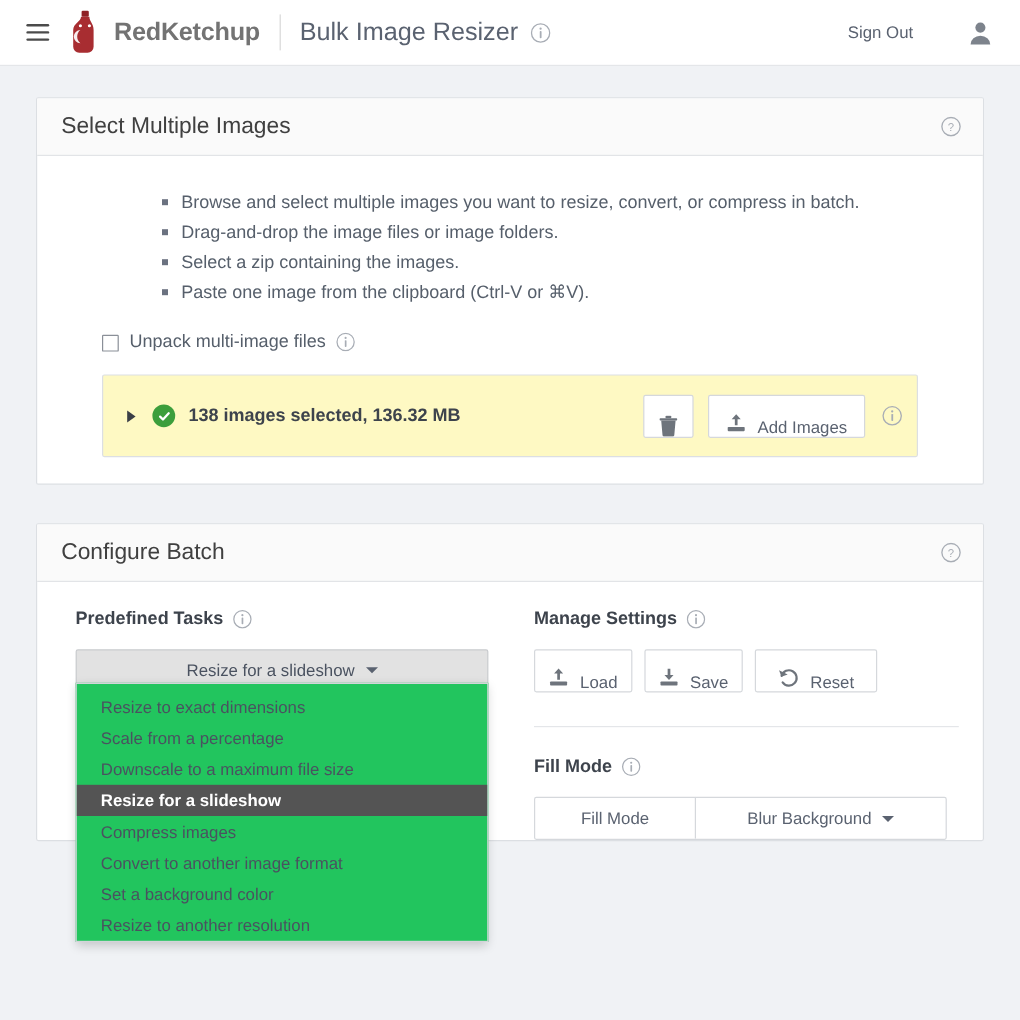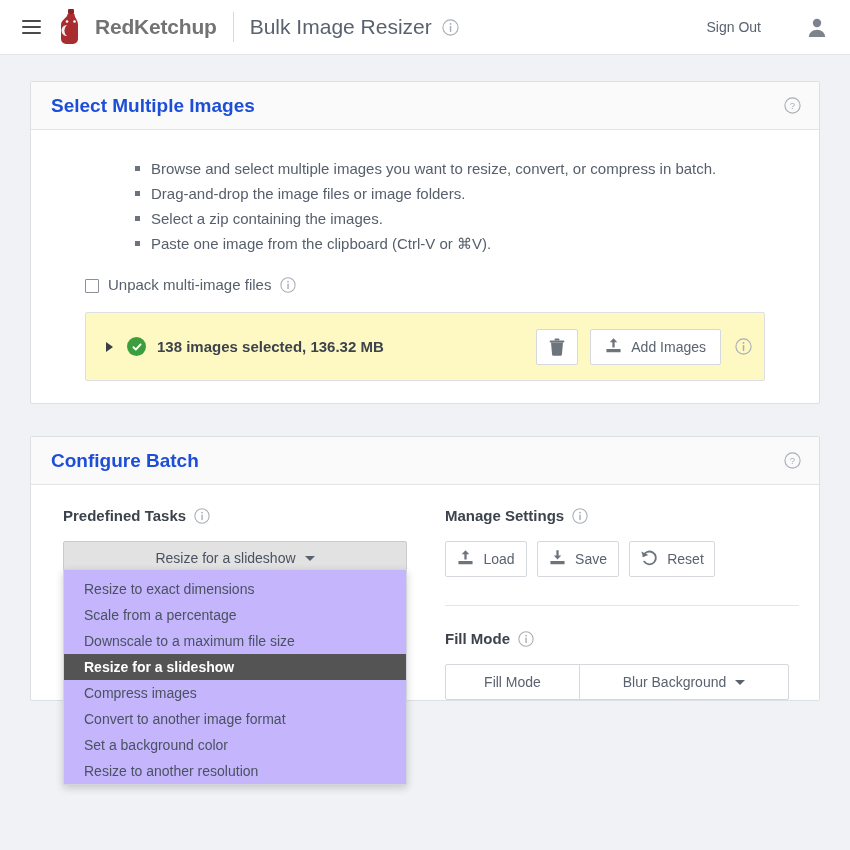--- a/index.html
+++ b/index.html
@@ -76,22 +76,22 @@
     margin-bottom: 32px;
   }
   .card-head {
     background: #fafafa;
     border-bottom: 1px solid #e2e4e7;
     height: 48px;
     display: flex; align-items: center;
     padding: 0 18px 0 20px;
   }
   .card-head h2 {
-    margin: 0; font-size: 19px; font-weight: bold;
-    color: #1d4ed8; white-space: nowrap; text-align: center;
+    margin: 0; font-size: 19px; font-weight: normal;
+    color: #404040; white-space: nowrap; text-align: center;
   }
   .card-body { padding: 22px 20px 22px 20px; }
 
   
   ul.hints {
     margin: 4px 0 0 0;
     padding-left: 84px;
     list-style: none;
   }
   ul.hints li {
@@ -152,21 +152,21 @@
   }
   .selbar-text {
     font-size: 15px; font-weight: bold;
     color: #3d434c; white-space: nowrap;
   }
   .btn {
     border: 1px solid #d5d8dc;
     background: #ffffff;
     border-radius: 2px;
     height: 36px;
-    display: inline-flex; align-items: center; justify-content: center;
+    display: inline-flex; align-items: flex-end; justify-content: center;
     gap: 9px; cursor: pointer;
     font-size: 14px; color: #5a6270;
     padding: 0 14px; white-space: nowrap;
   }
   .btn-icononly { width: 42px; padding: 0; }
 
   
   .cfg-grid {
     display: flex;
     padding: 22px 0 0 0;
@@ -202,21 +202,21 @@
     border-left: 5px solid transparent;
     border-right: 5px solid transparent;
     border-top: 5px solid #5a6270;
   }
 
   
   .dropdown {
     position: absolute;
     top: 84px; left: 32px;
     width: 344px;
-    background: #c4b5fd;
+    background: #22c55e;
     border: 1px solid #d2d5d9;
     box-shadow: 0 3px 8px rgba(0,0,0,0.18);
     z-index: 20;
     padding: 6px 0 0 0;
   }
   .dd-item {
     height: 26px;
     display: flex; align-items: center;
     padding: 0 0 0 20px;
     font-size: 14px; color: #4a5260;
@@ -437,21 +437,21 @@
           <div class="btn" style="width:82px">
             <span>
               <svg width="17" height="17" viewBox="0 0 18 18">
                 <path d="M9 11.2 L5 6.8 H7.8 V1.4 H10.2 V6.8 H13 z" fill="#6e747c"></path>
                 <rect x="1.5" y="12.6" width="15" height="3.6" rx="0.7" fill="#6e747c"></rect>
               </svg>
             </span>
             <span>Save</span>
           </div>
 
-          <div class="btn" style="width:86px">
+          <div class="btn" style="width:102px">
             <span>
               <svg width="18" height="17" viewBox="0 0 18 17">
                 <path d="M3.3 7.2 A6.4 6.4 0 1 1 4.2 12.6" fill="none" stroke="#6e747c" stroke-width="1.8" stroke-linecap="round"></path>
                 <path d="M1.2 2.6 L3.2 8.0 L8.4 6.1 z" fill="#6e747c"></path>
               </svg>
             </span>
             <span>Reset</span>
           </div>
         </div>
 

